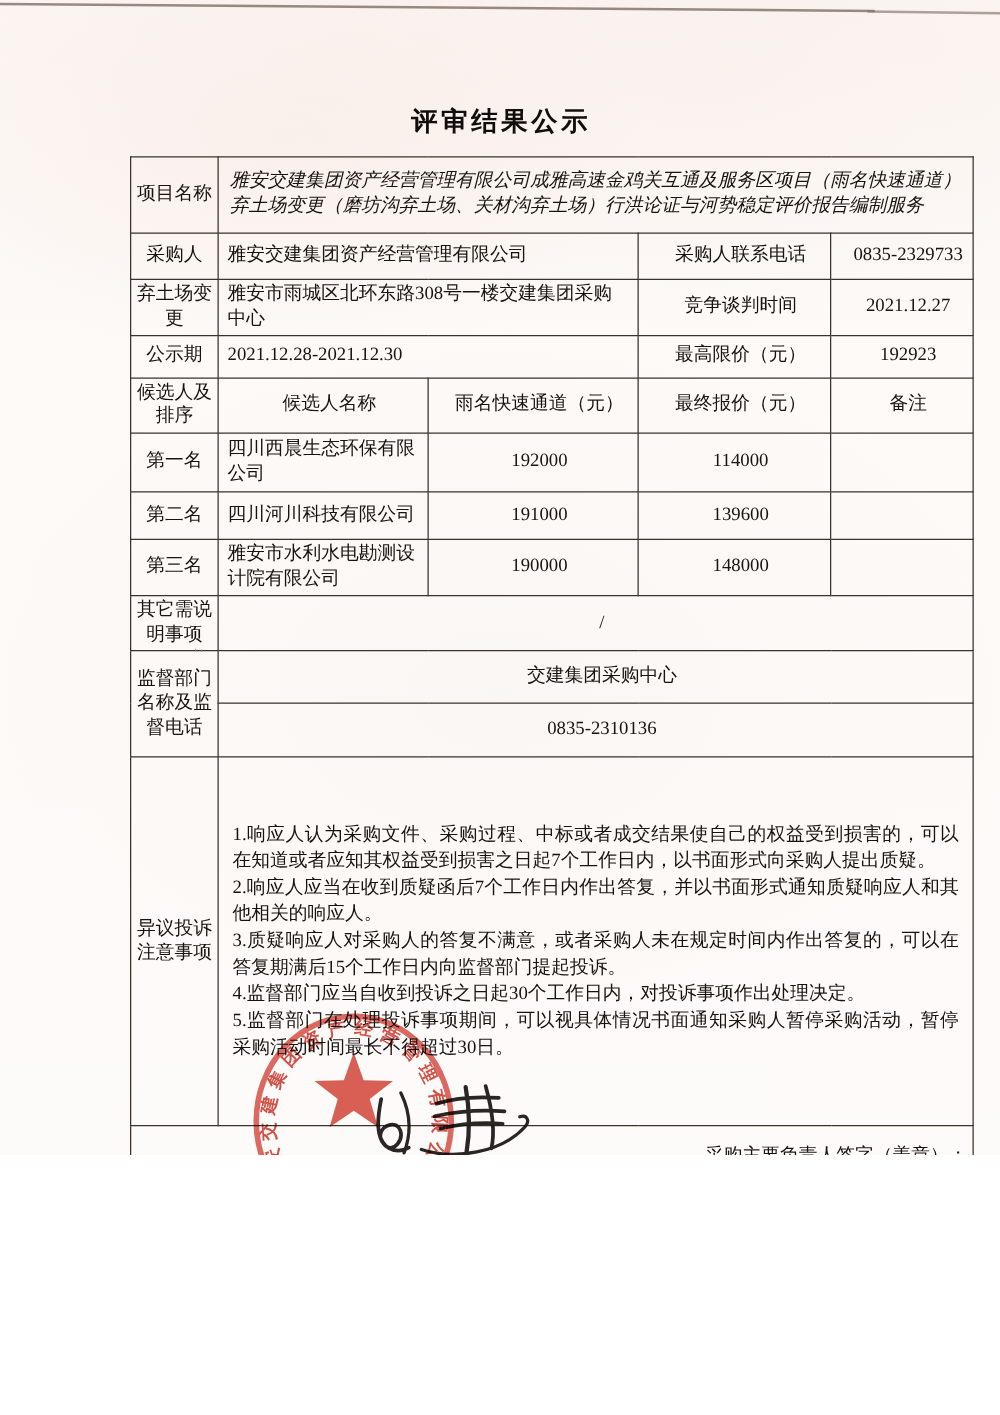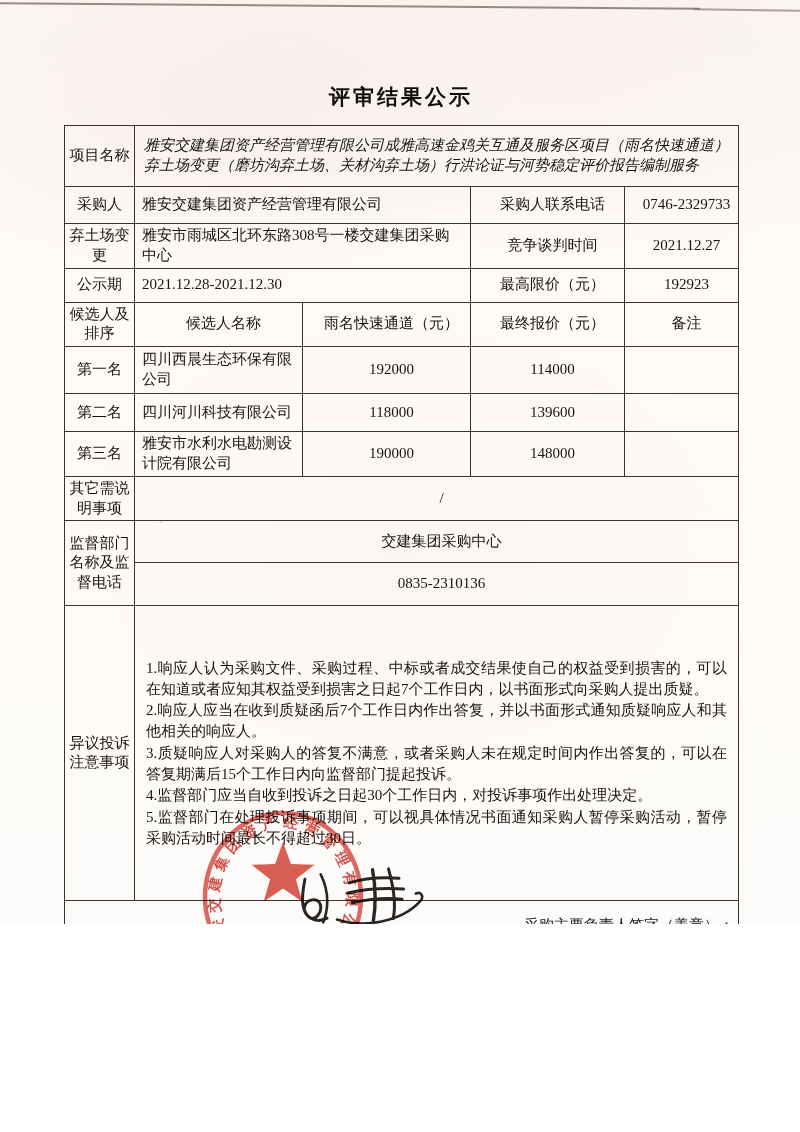--- a/index.html
+++ b/index.html
@@ -12,21 +12,21 @@
           radial-gradient(600px 400px at 50% 60%, rgba(245,236,230,0.25), rgba(0,0,0,0) 75%),
           linear-gradient(180deg,#fbf5f2 0%,#fdfaf7 30%,#fdfbf9 100%);}
   .edge-line-a{position:absolute;left:-6px;top:5px;width:706px;height:2.4px;
         background:#76655b;opacity:.75;transform:rotate(0.45deg);border-radius:2px;}
   .edge-line-b{position:absolute;left:694px;top:9px;width:112px;height:2.4px;
         background:#84726a;opacity:.65;transform:rotate(0.8deg);}
   .title{position:absolute;left:64px;top:83px;width:674px;text-align:center;
         font-size:21px;font-weight:bold;letter-spacing:3px;color:#100d0a;}
   .doc{position:absolute;left:64px;top:125px;}
   table{border-collapse:collapse;table-layout:fixed;width:674px;
-        font-size:15px;line-height:1.32;}
+        font-size:15px;line-height:1.32;margin-left:40px;}
   td{border:1.6px solid #3a322b;vertical-align:middle;padding:2px 4px;
      overflow:hidden;}
   .lbl{text-align:center;padding:2px 3px;}
   .ctr{text-align:center;padding-left:14px;}
   .lft{text-align:left;padding-left:7px;padding-right:6px;}
   .just{text-align:justify;padding:4px 9px;text-justify:inter-ideograph;font-style:italic;}
   .objection{padding:8px 11px;line-height:1.42;}
   .obj-item{text-align:justify;}
   .sig-cell{text-align:right;padding-left:5px;font-size:15px;}
   .num{font-family:"Liberation Serif","DejaVu Serif",serif;}
@@ -58,21 +58,21 @@
       </colgroup>
       <tbody>
         <tr style="height:61px">
           <td class="lbl">项目名称</td>
           <td class="just" colspan="4">雅安交建集团资产经营管理有限公司成雅高速金鸡关互通及服务区项目（雨名快速通道）弃土场变更（磨坊沟弃土场、关材沟弃土场）行洪论证与河势稳定评价报告编制服务</td>
         </tr>
         <tr style="height:37px">
           <td class="lbl">采购人</td>
           <td class="lft" colspan="2">雅安交建集团资产经营管理有限公司</td>
           <td class="ctr">采购人联系电话</td>
-          <td class="ctr num">0746-2329733</td>
+          <td class="ctr num">0835-2329733</td>
         </tr>
         <tr style="height:40px">
           <td class="lbl">弃土场变更</td>
           <td class="lft" colspan="2">雅安市雨城区北环东路308号一楼交建集团采购中心</td>
           <td class="ctr">竞争谈判时间</td>
           <td class="ctr num">2021.12.27</td>
         </tr>
         <tr style="height:34px">
           <td class="lbl">公示期</td>
           <td class="lft num" colspan="2">2021.12.28-2021.12.30</td>
@@ -89,21 +89,21 @@
         <tr style="height:47px">
           <td class="lbl">第一名</td>
           <td class="lft">四川西晨生态环保有限公司</td>
           <td class="ctr num">192000</td>
           <td class="ctr num">114000</td>
           <td class="ctr"></td>
         </tr>
         <tr style="height:38px">
           <td class="lbl">第二名</td>
           <td class="lft">四川河川科技有限公司</td>
-          <td class="ctr num">118000</td>
+          <td class="ctr num">191000</td>
           <td class="ctr num">139600</td>
           <td class="ctr"></td>
         </tr>
         <tr style="height:41px">
           <td class="lbl">第三名</td>
           <td class="lft">雅安市水利水电勘测设计院有限公司</td>
           <td class="ctr num">190000</td>
           <td class="ctr num">148000</td>
           <td class="ctr"></td>
         </tr>

